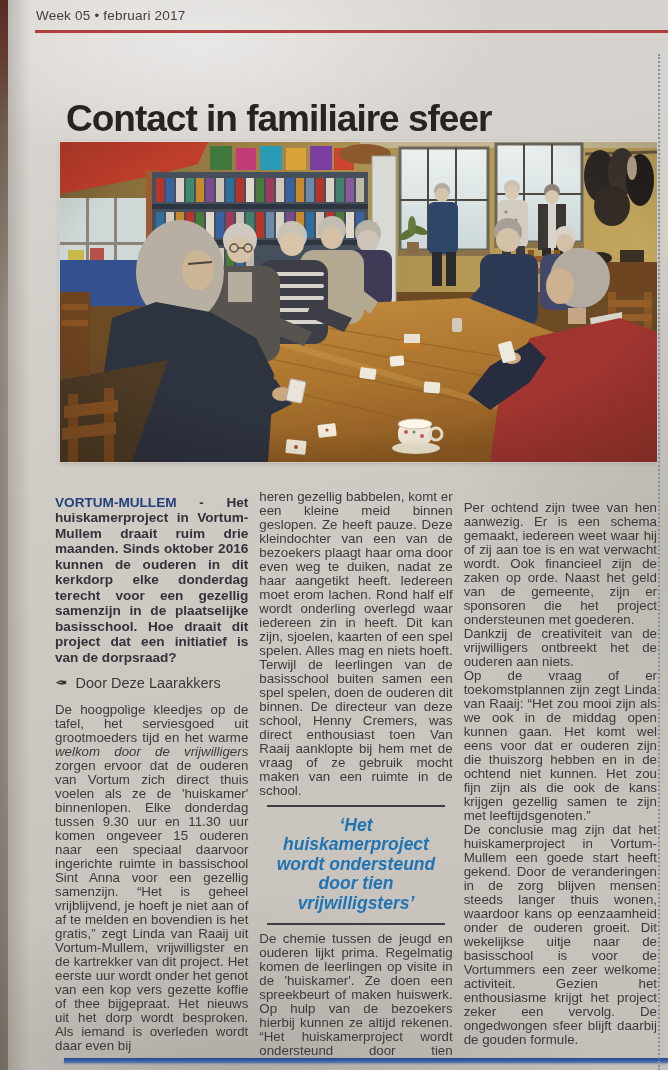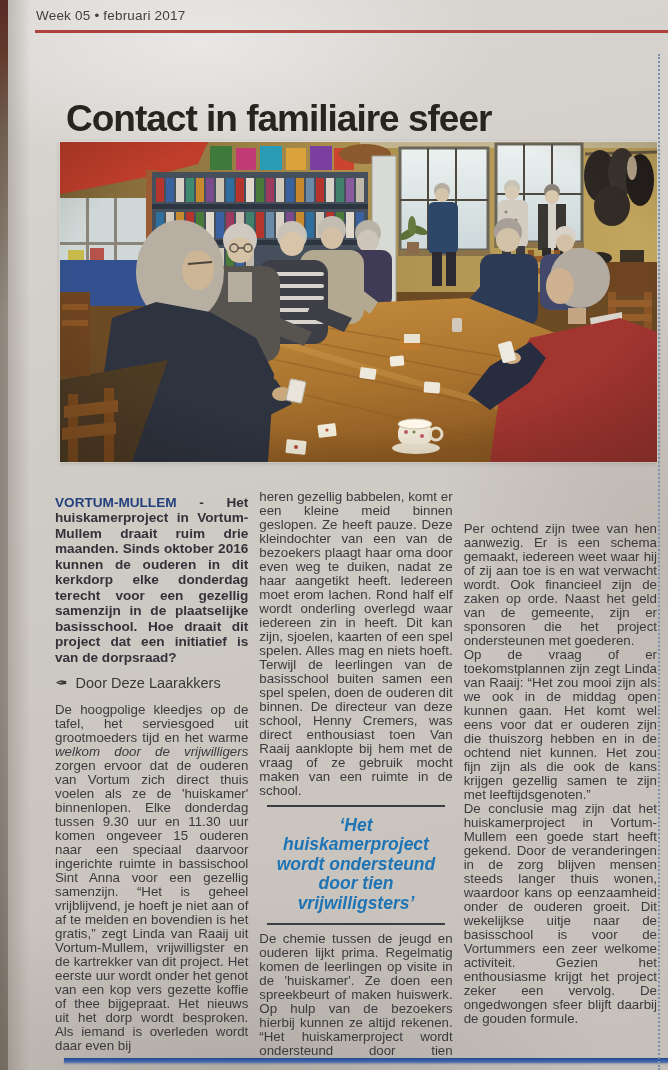--- a/index.html
+++ b/index.html
@@ -413,20 +413,21 @@
     </div>
 
     <div class="col">
       <p class="body-txt">stilgestaan. Terwijl de dames en heren gezellig babbelen, komt er een kleine meid binnen geslopen. Ze heeft pauze. Deze kleindochter van een van de bezoekers plaagt haar oma door even weg te duiken, nadat ze haar aangetikt heeft. Iedereen moet erom lachen. Rond half elf wordt onderling overlegd waar iedereen zin in heeft. Dit kan zijn, sjoelen, kaarten of een spel spelen. Alles mag en niets hoeft. Terwijl de leerlingen van de basisschool buiten samen een spel spelen, doen de ouderen dit binnen. De directeur van deze school, Henny Cremers, was direct enthousiast toen Van Raaij aanklopte bij hem met de vraag of ze gebruik mocht maken van een ruimte in de school.</p>
       <div class="pullquote">‘Het huiskamerproject wordt ondersteund door tien vrijwilligsters’</div>
       <p class="body-txt">De chemie tussen de jeugd en ouderen lijkt prima. Regelmatig komen de leerlingen op visite in de 'huiskamer'. Ze doen een spreekbeurt of maken huiswerk. Op hulp van de bezoekers hierbij kunnen ze altijd rekenen. “Het huiskamerproject wordt ondersteund door tien vrijwilligsters,” zegt Van Raaij.</p>
     </div>
 
     <div class="col">
       <p class="body-txt">Per ochtend zijn twee van hen aanwezig. Er is een schema gemaakt, iedereen weet waar hij of zij aan toe is en wat verwacht wordt. Ook financieel zijn de zaken op orde. Naast het geld van de gemeente, zijn er sponsoren die het project ondersteunen met goederen.</p>
+      <p class="body-txt">Dankzij de creativiteit van de vrijwilligers ontbreekt het de ouderen aan niets.</p>
       <p class="body-txt">Op de vraag of er toekomstplannen zijn zegt Linda van Raaij: “Het zou mooi zijn als we ook in de middag open kunnen gaan. Het komt wel eens voor dat er ouderen zijn die thuiszorg hebben en in de ochtend niet kunnen. Het zou fijn zijn als die ook de kans krijgen gezellig samen te zijn met leeftijdsgenoten.”</p>
       <p class="body-txt">De conclusie mag zijn dat het huiskamerproject in Vortum-Mullem een goede start heeft gekend. Door de veranderingen in de zorg blijven mensen steeds langer thuis wonen, waardoor kans op eenzaamheid onder de ouderen groeit. Dit wekelijkse uitje naar de basisschool is voor de Vortummers een zeer welkome activiteit. Gezien het enthousiasme krijgt het project zeker een vervolg. De ongedwongen sfeer blijft daarbij de gouden formule.</p>
     </div>
 
   </section>
 
   <div class="bottom-rule"></div>
   <div class="perforation"></div>
 
 </div>

